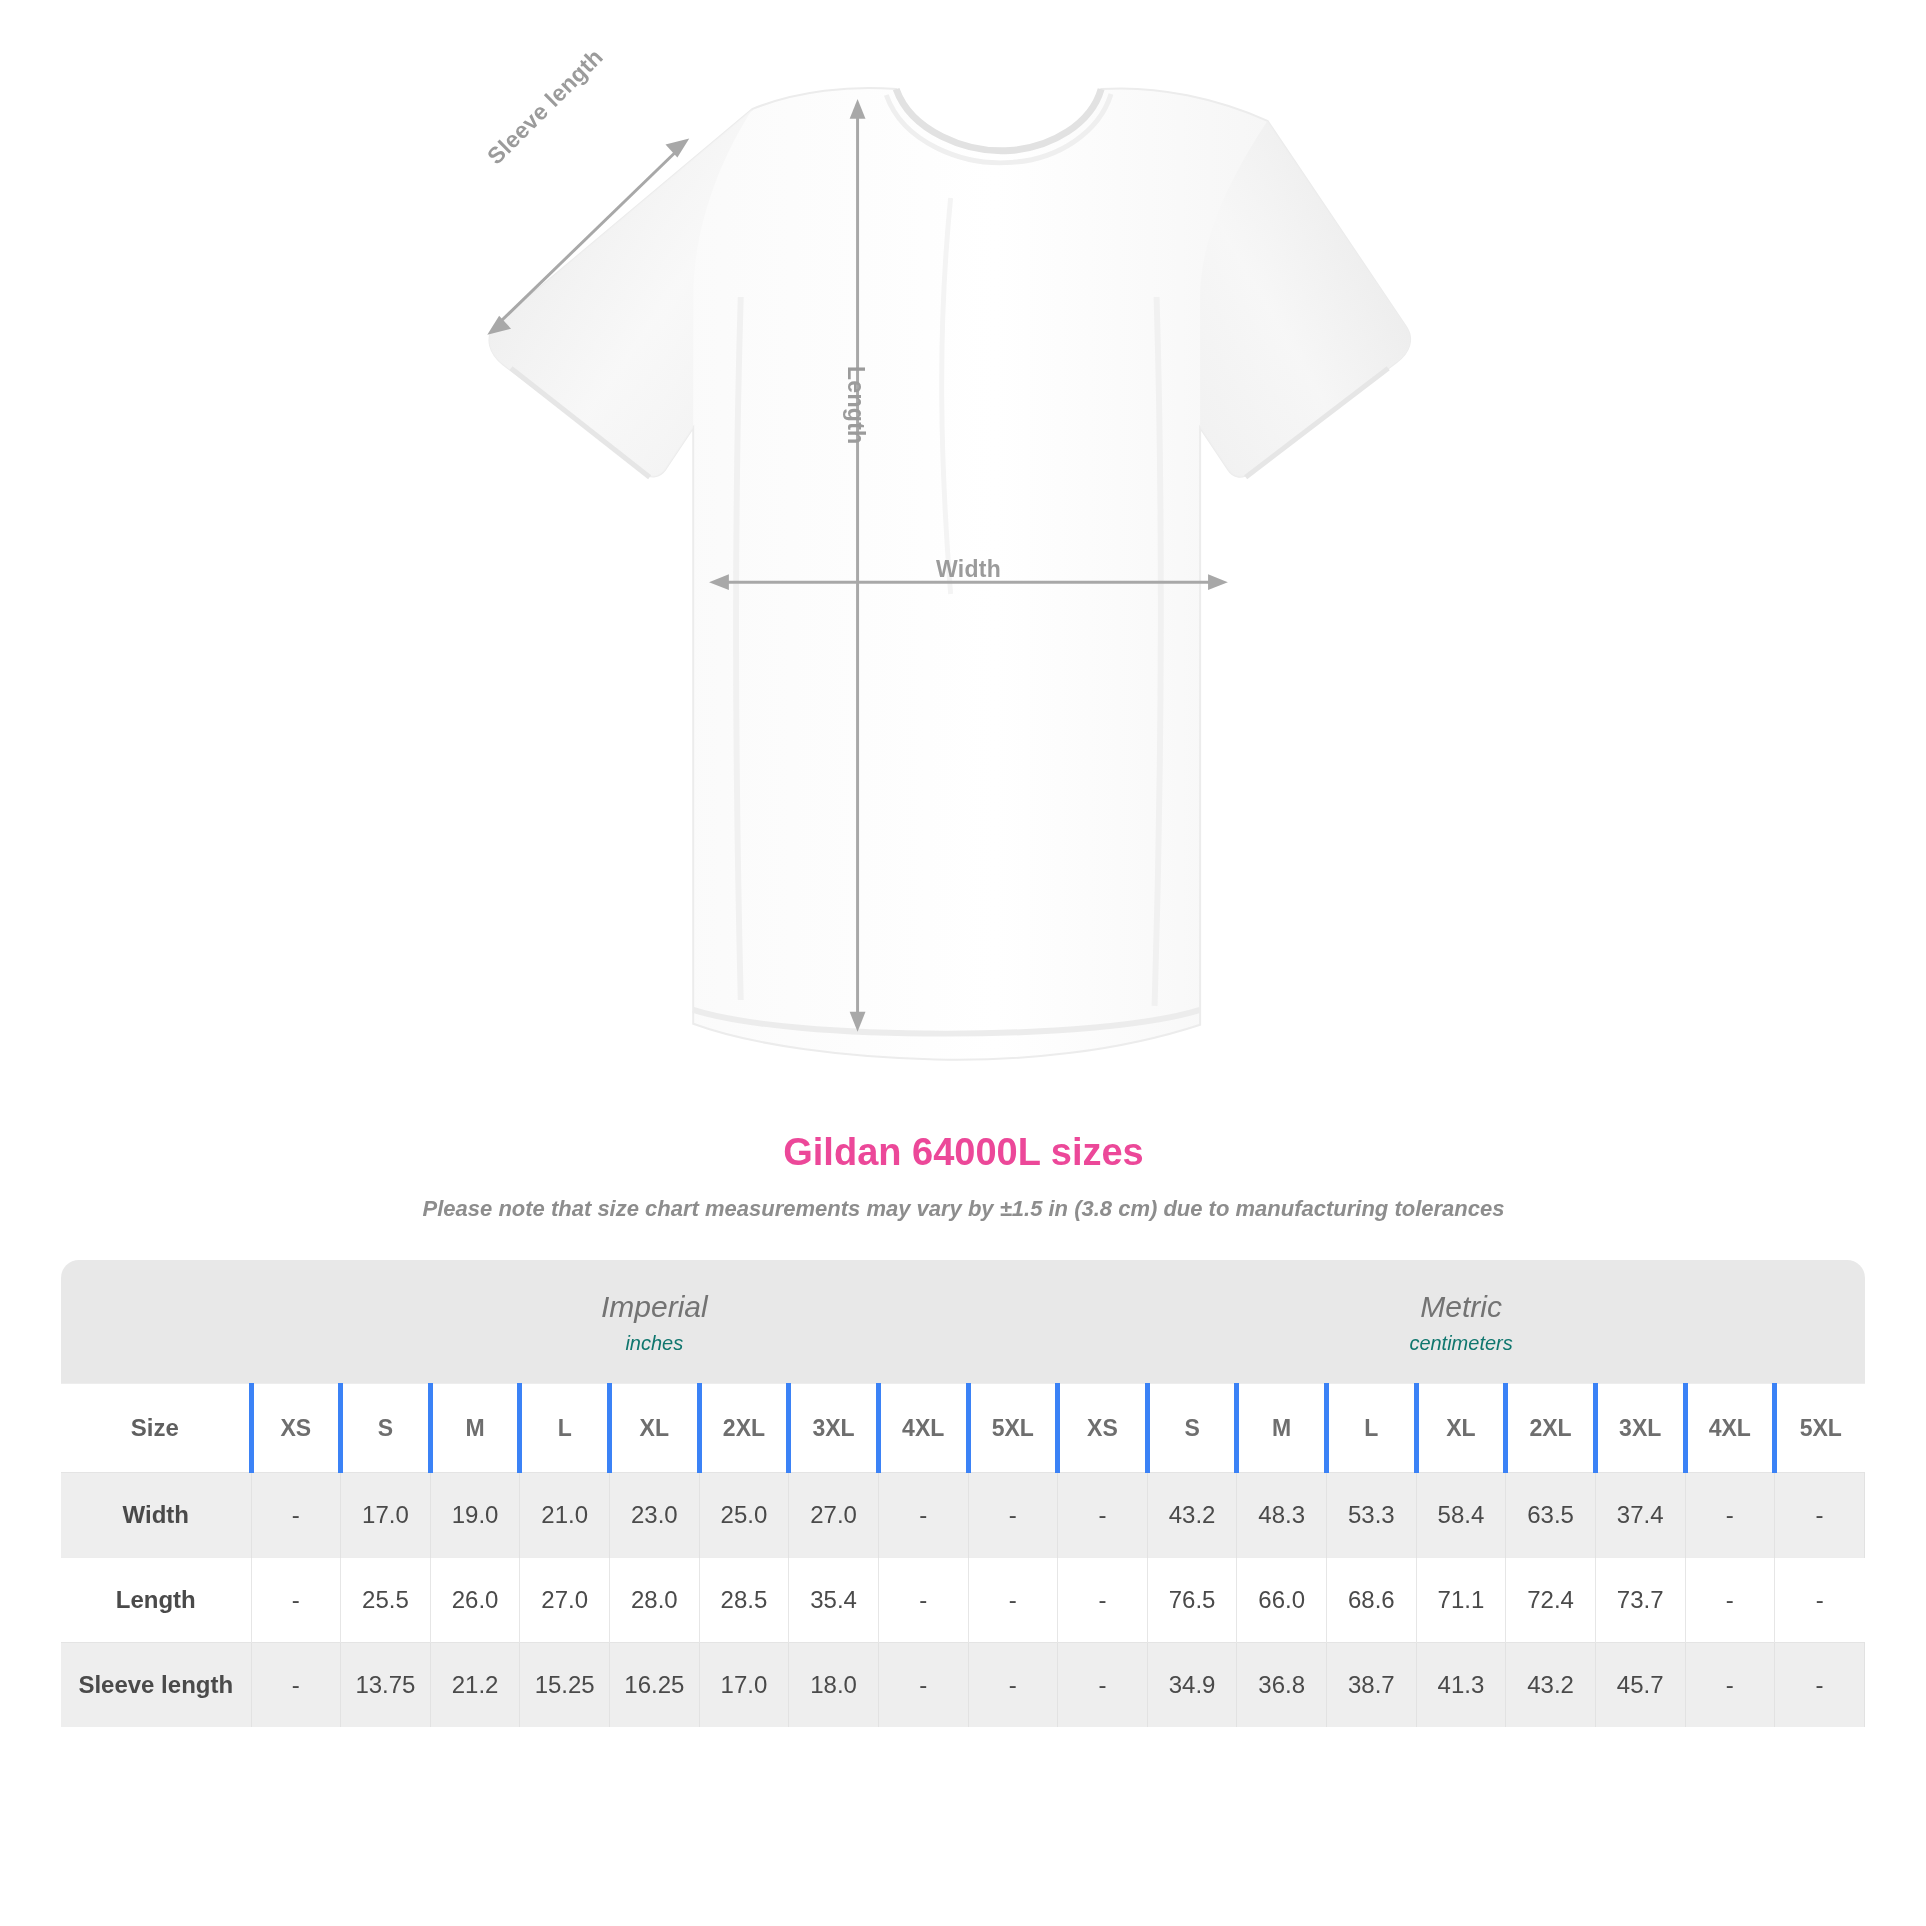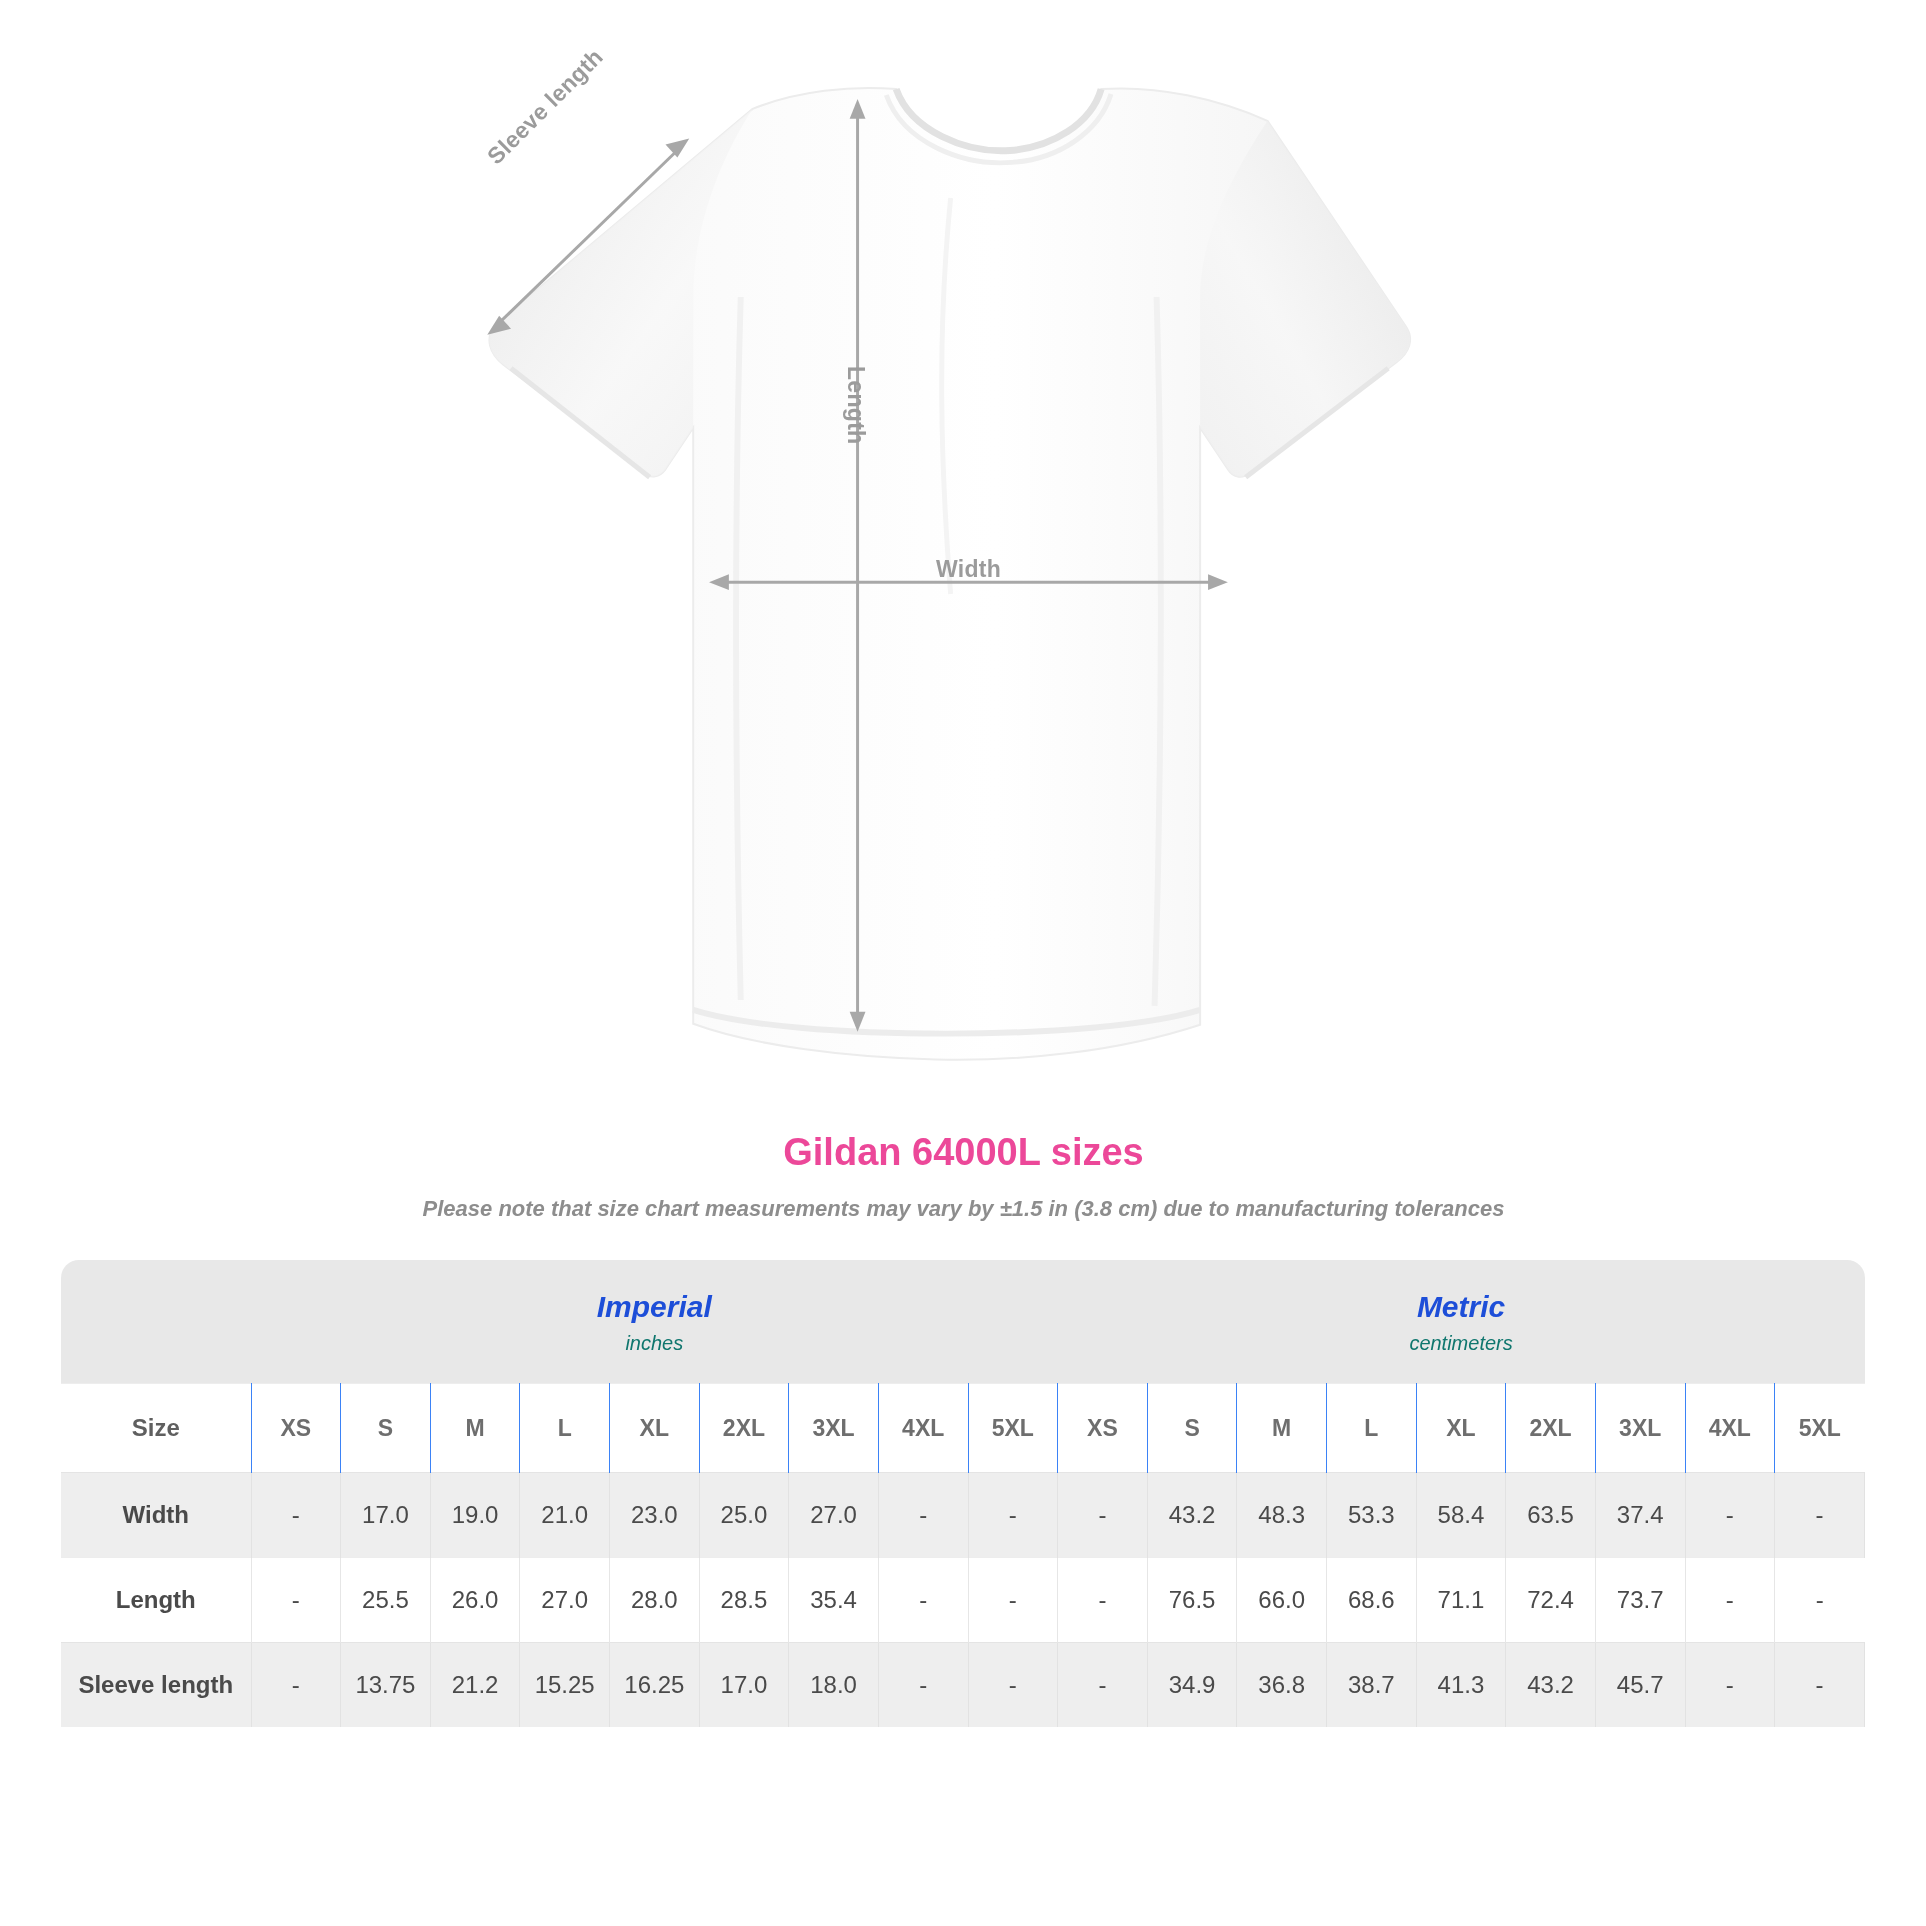--- a/index.html
+++ b/index.html
@@ -99,37 +99,37 @@
   }
   .unit-head td {
     background: #e8e8e8;
     text-align: center;
     padding: 30px 0 28px 0;
     border: none;
   }
   .unit-name {
     font-size: 30px;
     font-style: italic;
-    font-weight: bold;
-    color: #1d4ed8;
+    font-weight: normal;
+    color: #737373;
   }
   .unit-sub {
     font-size: 20px;
     font-style: italic;
     color: #0f766e;
     margin-top: 8px;
   }
   .head-row td {
     background: #ffffff;
     color: #6e6e6e;
     font-weight: bold;
     font-size: 23px;
     text-align: center;
     padding: 30px 0;
-    border-right: 1px solid #3b82f6;
+    border-right: 5px solid #3b82f6;
   }
   .head-row td:last-child { border-right: none; }
   .head-row td.rowlabel {
     font-size: 24px;
     color: #5f5f5f;
   }
   tbody tr td {
     text-align: center;
     font-size: 24px;
     color: #4a4a4a;

